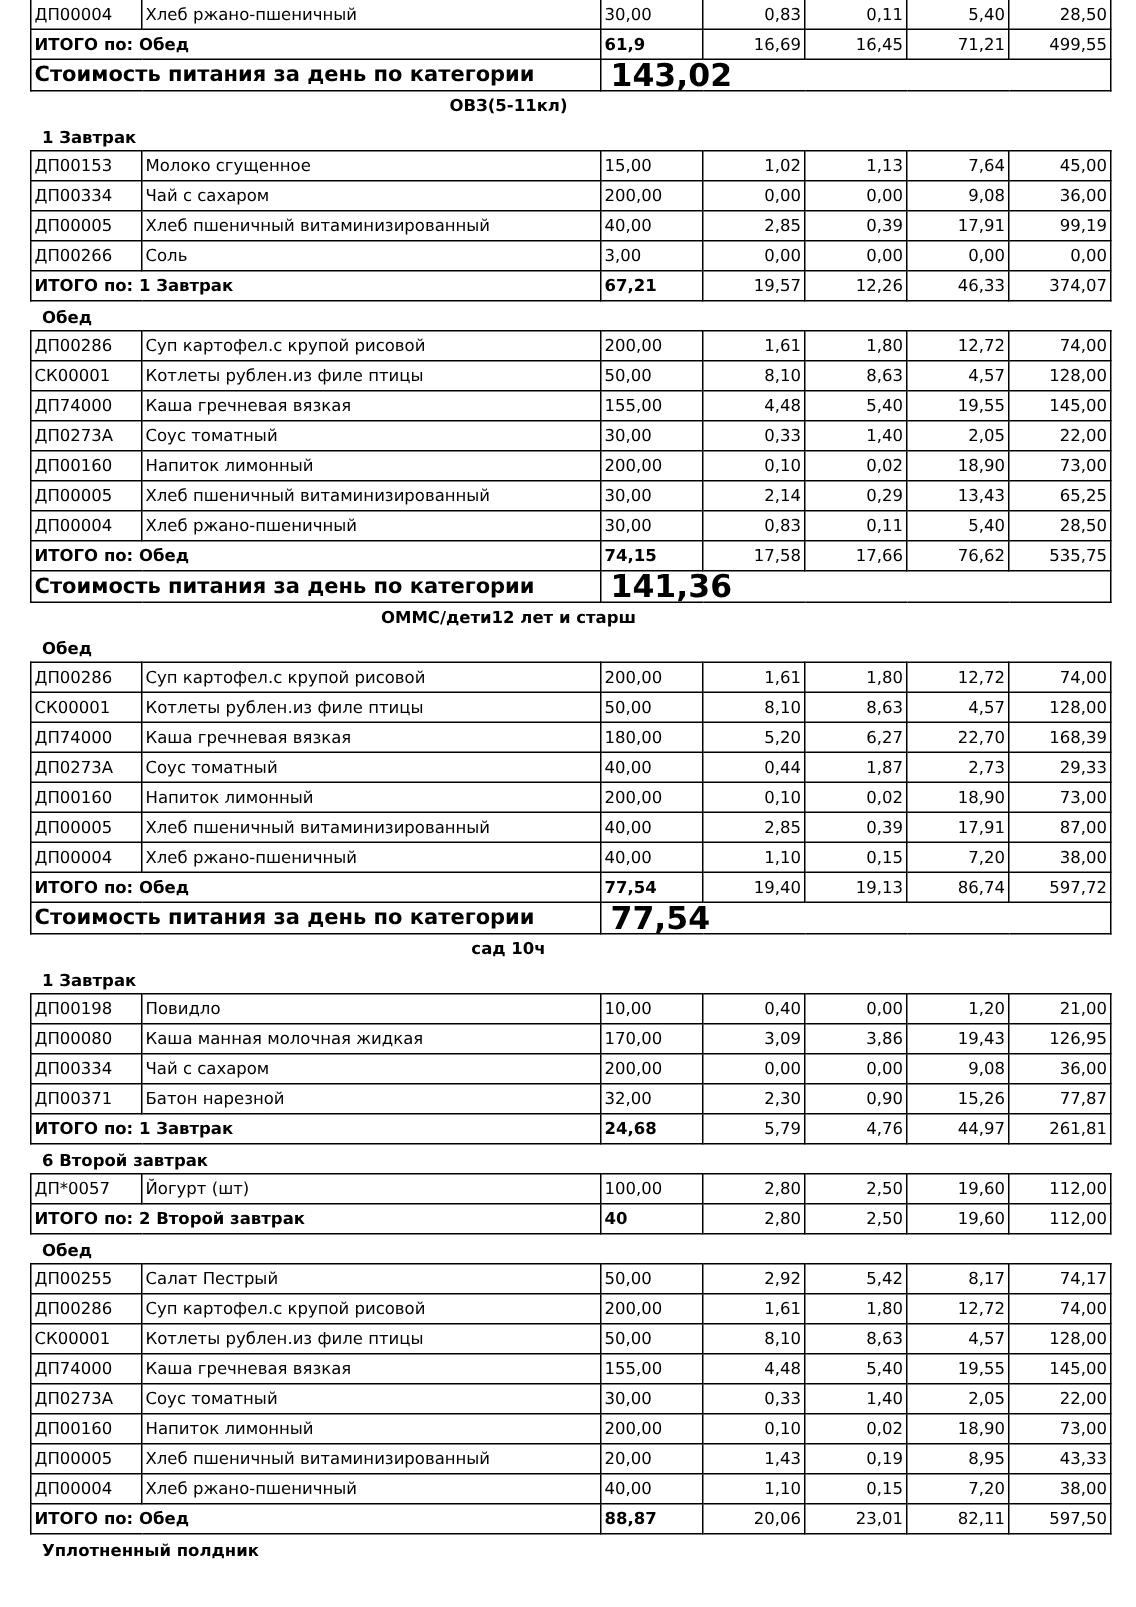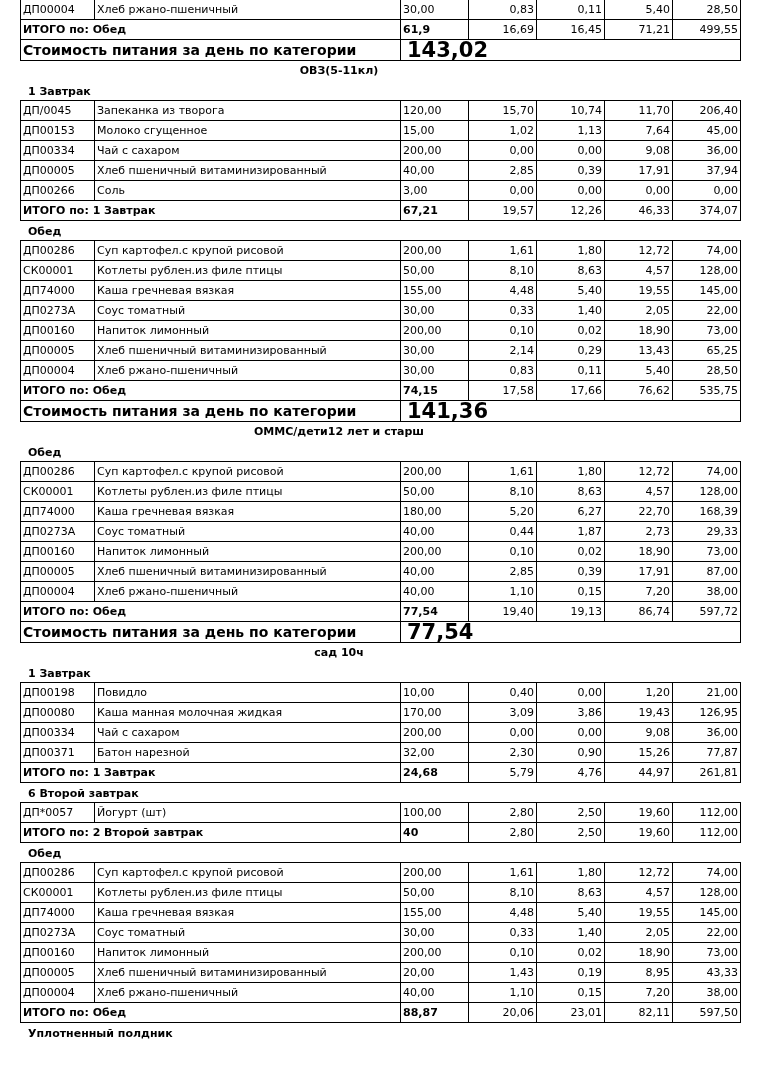--- a/index.html
+++ b/index.html
@@ -78,29 +78,20 @@
           <col class="c-code">
           <col class="c-name">
           <col class="c-qty">
           <col class="c-num">
           <col class="c-num">
           <col class="c-num">
           <col class="c-num">
         </colgroup>
         <tbody>
           <tr>
-            <td>ДП/0045</td>
-            <td>Запеканка из творога</td>
-            <td class="qty">120,00</td>
-            <td class="num">15,70</td>
-            <td class="num">10,74</td>
-            <td class="num">11,70</td>
-            <td class="num">206,40</td>
-          </tr>
-          <tr>
             <td>ДП00153</td>
             <td>Молоко сгущенное</td>
             <td class="qty">15,00</td>
             <td class="num">1,02</td>
             <td class="num">1,13</td>
             <td class="num">7,64</td>
             <td class="num">45,00</td>
           </tr>
           <tr>
             <td>ДП00334</td>
@@ -111,21 +102,21 @@
             <td class="num">9,08</td>
             <td class="num">36,00</td>
           </tr>
           <tr>
             <td>ДП00005</td>
             <td>Хлеб пшеничный витаминизированный</td>
             <td class="qty">40,00</td>
             <td class="num">2,85</td>
             <td class="num">0,39</td>
             <td class="num">17,91</td>
-            <td class="num">37,94</td>
+            <td class="num">99,19</td>
           </tr>
           <tr>
             <td>ДП00266</td>
             <td>Соль</td>
             <td class="qty">3,00</td>
             <td class="num">0,00</td>
             <td class="num">0,00</td>
             <td class="num">0,00</td>
             <td class="num">0,00</td>
           </tr>
@@ -418,20 +409,29 @@
           <col class="c-code">
           <col class="c-name">
           <col class="c-qty">
           <col class="c-num">
           <col class="c-num">
           <col class="c-num">
           <col class="c-num">
         </colgroup>
         <tbody>
           <tr>
+            <td>ДП00255</td>
+            <td>Салат Пестрый</td>
+            <td class="qty">50,00</td>
+            <td class="num">2,92</td>
+            <td class="num">5,42</td>
+            <td class="num">8,17</td>
+            <td class="num">74,17</td>
+          </tr>
+          <tr>
             <td>ДП00286</td>
             <td>Суп картофел.с крупой рисовой</td>
             <td class="qty">200,00</td>
             <td class="num">1,61</td>
             <td class="num">1,80</td>
             <td class="num">12,72</td>
             <td class="num">74,00</td>
           </tr>
           <tr>
             <td>СК00001</td>

